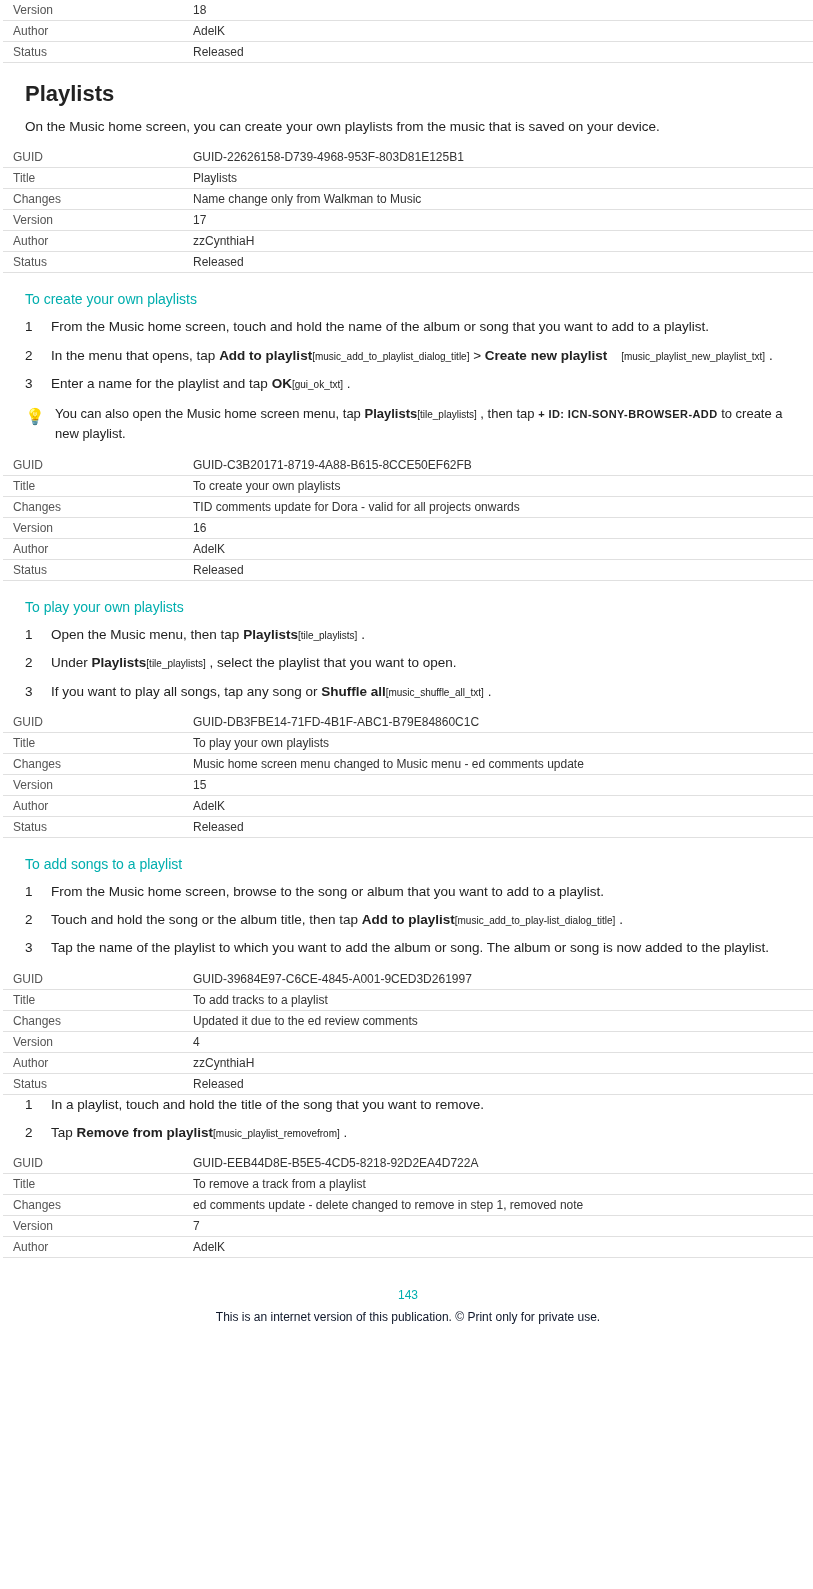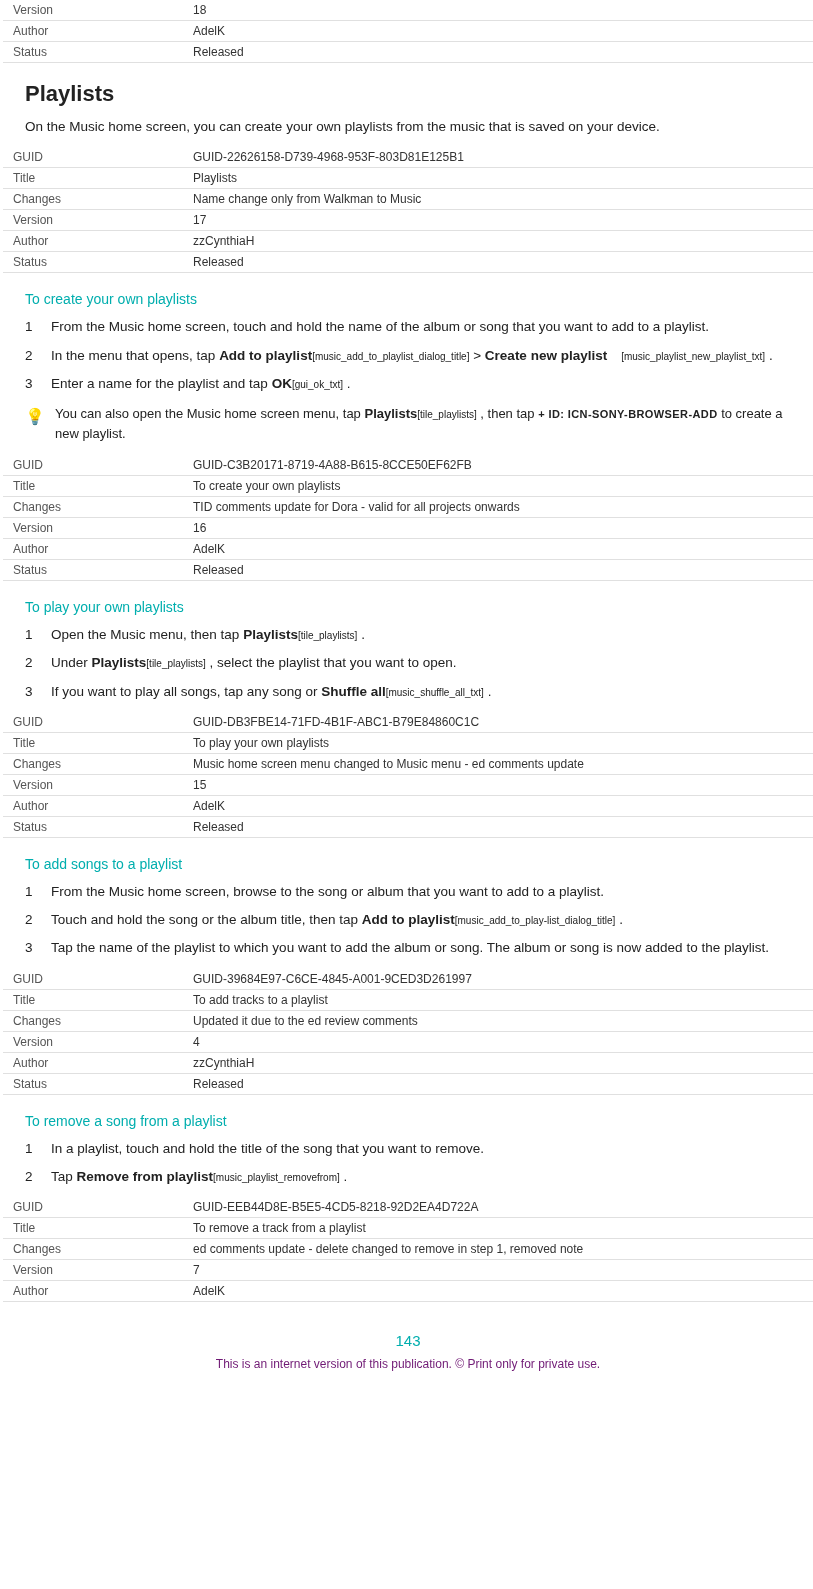--- a/index.html
+++ b/index.html
@@ -95,28 +95,28 @@
       margin-top: 1px;
     }
     .tip-content {
       flex: 1;
     }
 
     
     .page-number {
       text-align: center;
       color: #00AEAE;
-      font-size: 15px;
+      font-size: 12px;
       margin: 30px 0 8px 0;
     }
 
     .footer-text {
       text-align: center;
       font-size: 12px;
-      color: #701a75;
+      color: #0f172a;
       margin-top: 6px;
     }
   </style>
 </head>
 <body>
 
 <div class="page-wrapper">
 
   <table class="meta-table">
     <tbody id="top-meta-body">
@@ -297,21 +297,20 @@
           <td>Author</td>
           <td>zzCynthiaH</td>
         </tr>
         <tr>
           <td>Status</td>
           <td>Released</td>
         </tr>
       </tbody>
   </table>
 
-  <div class="subsection-title">To remove a song from a playlist</div>
   <ul class="steps-list" id="remove-steps-list">
       <li>
         <span class="step-num">1</span>
         <div class="step-content">In a playlist, touch and hold the title of the song that you want to remove.</div>
       </li>
       <li>
         <span class="step-num">2</span>
         <div class="step-content"><span>Tap <b>Remove from playlist</b><span style="font-size: 10px;">[music_playlist_removefrom]</span> .</span></div>
       </li>
     </ul>

